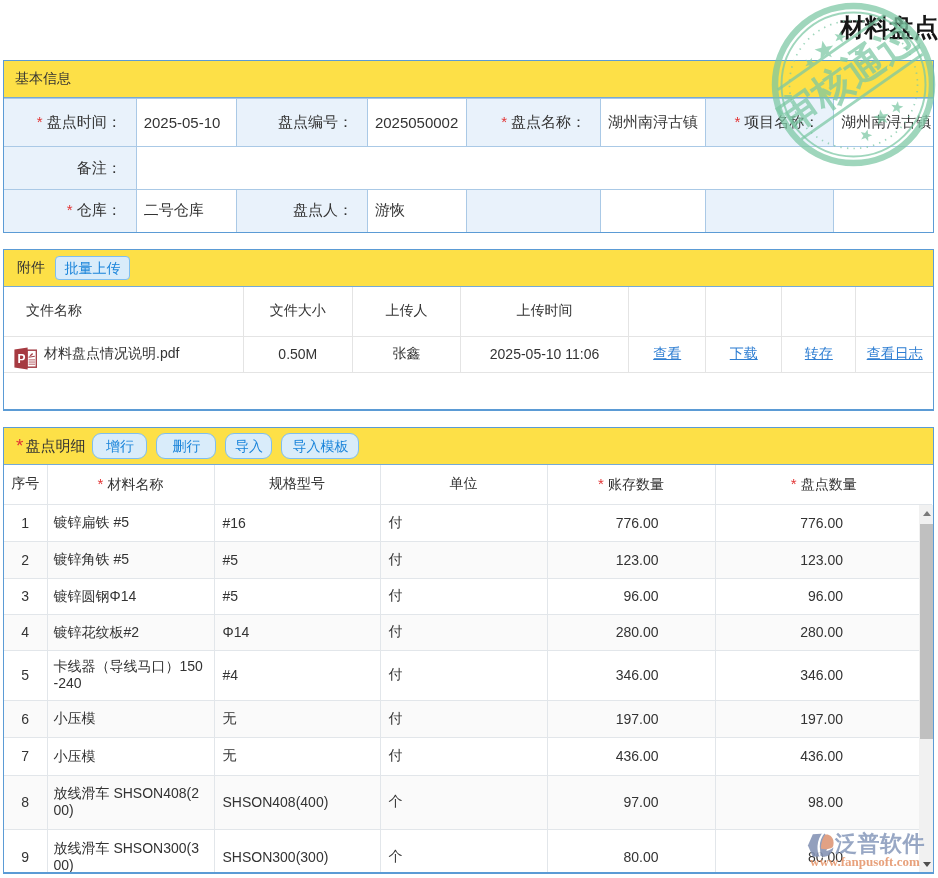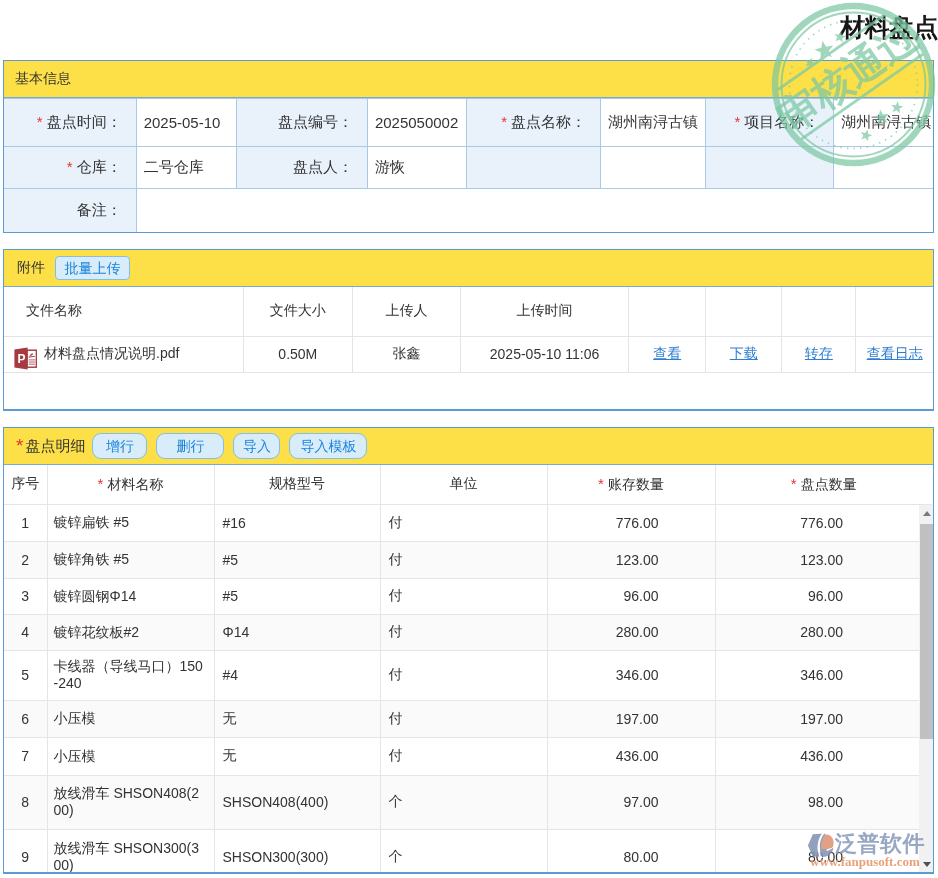--- a/index.html
+++ b/index.html
@@ -101,33 +101,33 @@
         <tr style="height:48px">
       <td class="lb"><span class="star">*</span>盘点时间：</td>
           <td class="vl">2025-05-10</td>
       <td class="lb">盘点编号：</td>
           <td class="vl">2025050002</td>
       <td class="lb"><span class="star">*</span>盘点名称：</td>
           <td class="vl">湖州南浔古镇</td>
       <td class="lb"><span class="star">*</span>项目名称：</td>
           <td class="vl">湖州南浔古镇</td>
     </tr>
+    <tr style="height:43px">
+      <td class="lb">备注：</td>
+          <td class="vl" colspan="7"></td>
+    </tr>
     <tr style="height:42px">
       <td class="lb"><span class="star">*</span>仓库：</td>
           <td class="vl">二号仓库</td>
       <td class="lb">盘点人：</td>
           <td class="vl">游恢</td>
       <td class="lb"></td>
           <td class="vl"></td>
       <td class="lb"></td>
           <td class="vl"></td>
-    </tr>
-    <tr style="height:43px">
-      <td class="lb">备注：</td>
-          <td class="vl" colspan="7"></td>
     </tr>
   </tbody>
     </table>
 </div>
 
 <div class="fs" id="s2">
   <div class="fs-head">附件<span class="btn">批量上传</span></div>
   <table class="t2">
     <colgroup>
         <col style="width:239px">
@@ -172,21 +172,21 @@
       <td><a class="lk" href="#">转存</a></td>
           <td><a class="lk" href="#">查看日志</a></td>
     </tr>
   </tbody>
     </table>
 </div>
 
 <div class="fs" id="s3">
   <div class="fs-head"><span class="star">*</span>盘点明细
     <span class="btn" style="width:55px;margin-left:7px;">增行</span>
-    <span class="btn" style="width:68px;">删行</span>
+    <span class="btn" style="width:60px;">删行</span>
     <span class="btn" style="width:47px;">导入</span>
     <span class="btn" style="width:78px;">导入模板</span>
   </div>
   <table class="t3" id="hdtable">
     <colgroup>
         <col style="width:43px">
         <col style="width:167px">
         <col style="width:166px">
         <col style="width:167px">
         <col style="width:168px">

